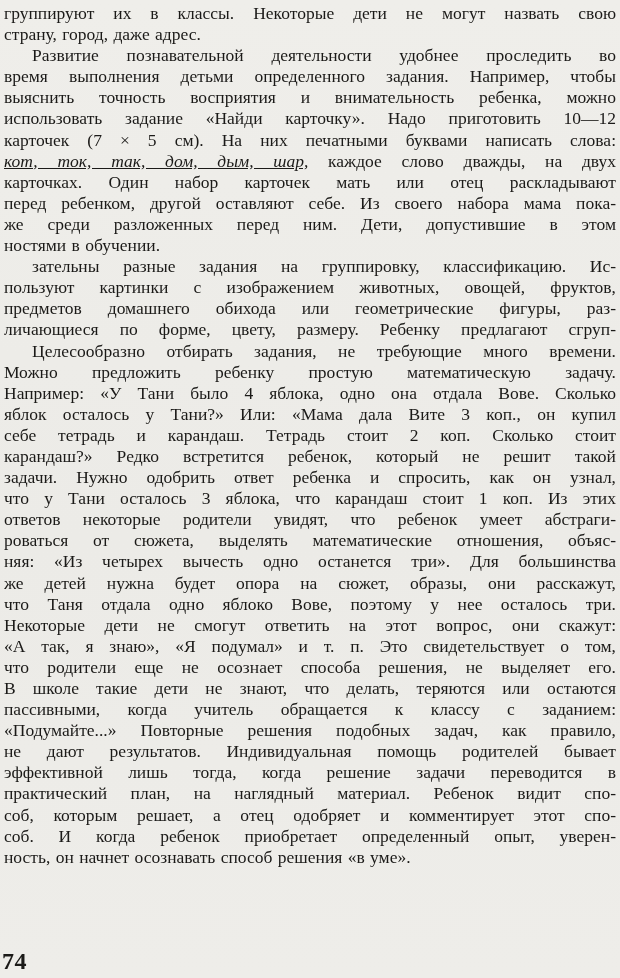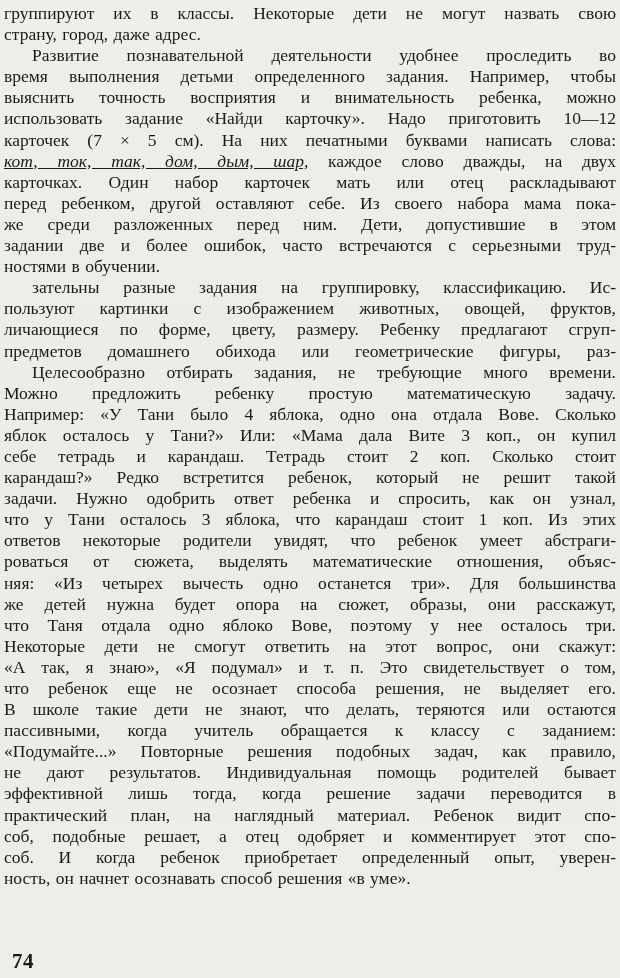--- a/index.html
+++ b/index.html
@@ -46,23 +46,23 @@
   }
   .para.indent .line:first-child {
     text-indent: 28px;
   }
   .italic {
     font-style: italic;
     text-decoration: underline;
   }
   .page-number {
     position: absolute;
-    left: 12px;
+    left: 2px;
     top: 951px;
-    font-size: 21px;
+    font-size: 24px;
     line-height: 21px;
     font-weight: 700;
     letter-spacing: 0.5px;
     color: #1b1a18;
   }
 </style>
 </head>
 <body>
 
 <div class="page">
@@ -74,51 +74,50 @@
       <div class="para indent">
         <div class="line">Развитие познавательной деятельности удобнее проследить во</div>
         <div class="line">время выполнения детьми определенного задания. Например, чтобы</div>
         <div class="line">выяснить точность восприятия и внимательность ребенка, можно</div>
         <div class="line">использовать задание «Найди карточку». Надо приготовить 10—12</div>
         <div class="line">карточек (7 × 5 см). На них печатными буквами написать слова:</div>
         <div class="line"><span class="italic">кот, ток, так, дом, дым, шар,</span><span> каждое слово дважды, на двух</span></div>
         <div class="line">карточках. Один набор карточек мать или отец раскладывают</div>
         <div class="line">перед ребенком, другой оставляют себе. Из своего набора мама пока-</div>
         <div class="line">же среди разложенных перед ним. Дети, допустившие в этом</div>
-        <div class="line">задании две и более ошибок, часто встречаются с серьезными труд-</div>
         <div class="line last">ностями в обучении.</div>
       </div>
       <div class="para indent">
         <div class="line">зательны разные задания на группировку, классификацию. Ис-</div>
         <div class="line">пользуют картинки с изображением животных, овощей, фруктов,</div>
+        <div class="line">предметов домашнего обихода или геометрические фигуры, раз-</div>
         <div class="line">личающиеся по форме, цвету, размеру. Ребенку предлагают сгруп-</div>
-        <div class="line">предметов домашнего обихода или геометрические фигуры, раз-</div>
       </div>
       <div class="para indent">
         <div class="line">Целесообразно отбирать задания, не требующие много времени.</div>
         <div class="line">Можно предложить ребенку простую математическую задачу.</div>
         <div class="line">Например: «У Тани было 4 яблока, одно она отдала Вове. Сколько</div>
         <div class="line">яблок осталось у Тани?» Или: «Мама дала Вите 3 коп., он купил</div>
         <div class="line">себе тетрадь и карандаш. Тетрадь стоит 2 коп. Сколько стоит</div>
         <div class="line">карандаш?» Редко встретится ребенок, который не решит такой</div>
         <div class="line">задачи. Нужно одобрить ответ ребенка и спросить, как он узнал,</div>
         <div class="line">что у Тани осталось 3 яблока, что карандаш стоит 1 коп. Из этих</div>
         <div class="line">ответов некоторые родители увидят, что ребенок умеет абстраги-</div>
         <div class="line">роваться от сюжета, выделять математические отношения, объяс-</div>
         <div class="line">няя: «Из четырех вычесть одно останется три». Для большинства</div>
         <div class="line">же детей нужна будет опора на сюжет, образы, они расскажут,</div>
         <div class="line">что Таня отдала одно яблоко Вове, поэтому у нее осталось три.</div>
         <div class="line">Некоторые дети не смогут ответить на этот вопрос, они скажут:</div>
         <div class="line">«А так, я знаю», «Я подумал» и т. п. Это свидетельствует о том,</div>
-        <div class="line">что ребенок еще не осознает способа решения, не выделяет его.</div>
+        <div class="line">что родители еще не осознает способа решения, не выделяет его.</div>
         <div class="line">В школе такие дети не знают, что делать, теряются или остаются</div>
         <div class="line">пассивными, когда учитель обращается к классу с заданием:</div>
         <div class="line">«Подумайте...» Повторные решения подобных задач, как правило,</div>
         <div class="line">не дают результатов. Индивидуальная помощь родителей бывает</div>
         <div class="line">эффективной лишь тогда, когда решение задачи переводится в</div>
         <div class="line">практический план, на наглядный материал. Ребенок видит спо-</div>
-        <div class="line">соб, подобные решает, а отец одобряет и комментирует этот спо-</div>
+        <div class="line">соб, которым решает, а отец одобряет и комментирует этот спо-</div>
         <div class="line">соб. И когда ребенок приобретает определенный опыт, уверен-</div>
         <div class="line last">ность, он начнет осознавать способ решения «в уме».</div>
       </div>
     </div>
   <div class="page-number">74</div>
 </div>
 
 </body></html>

